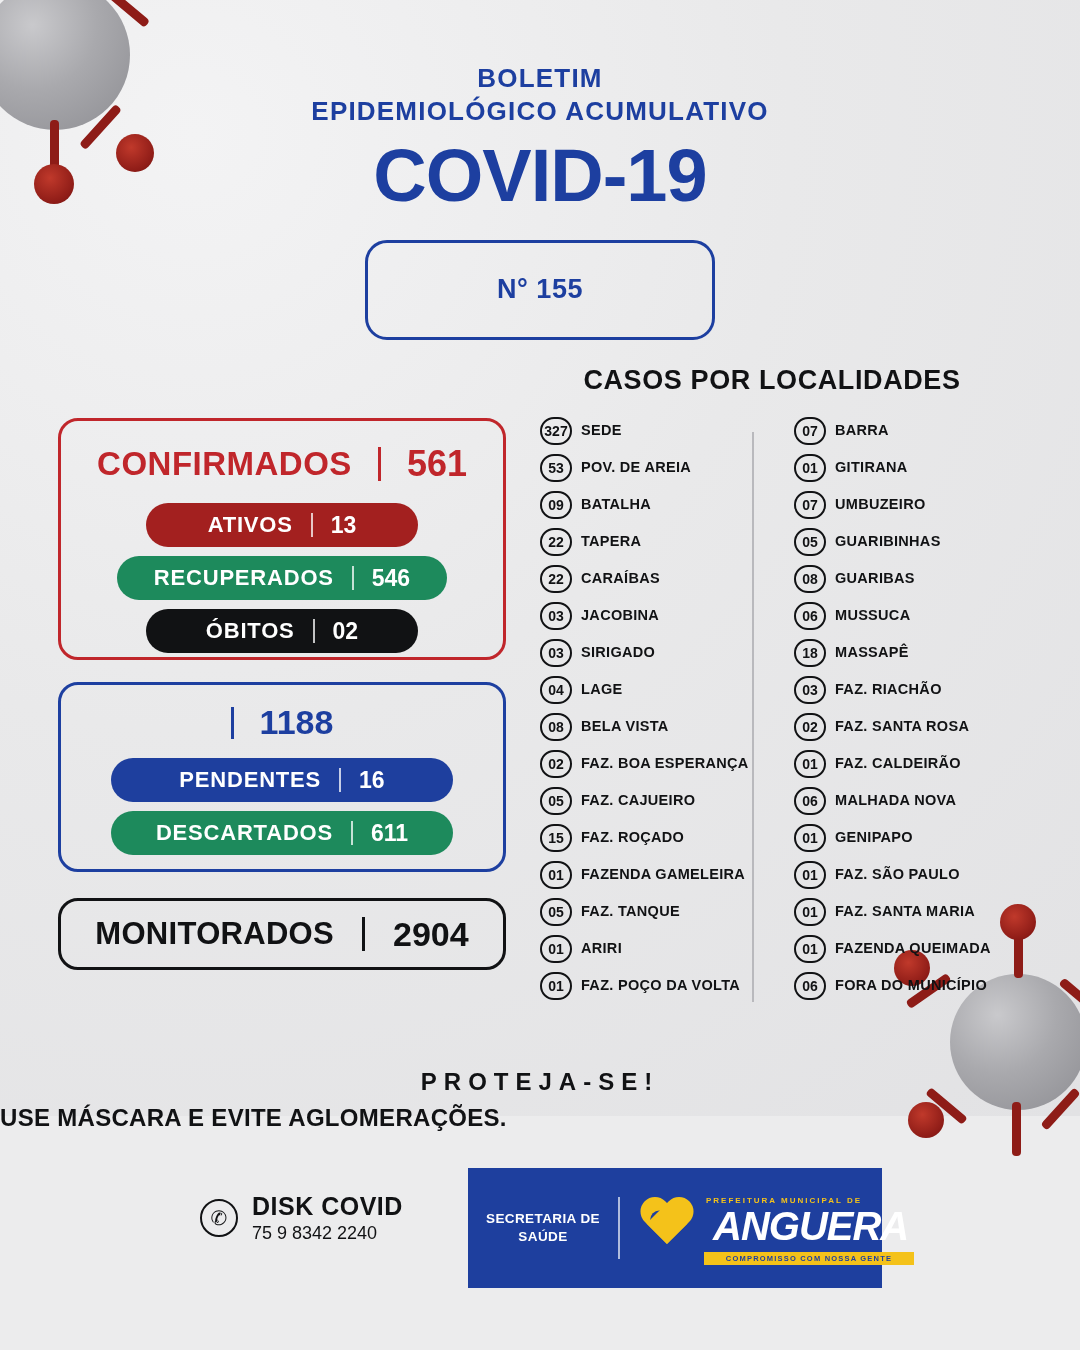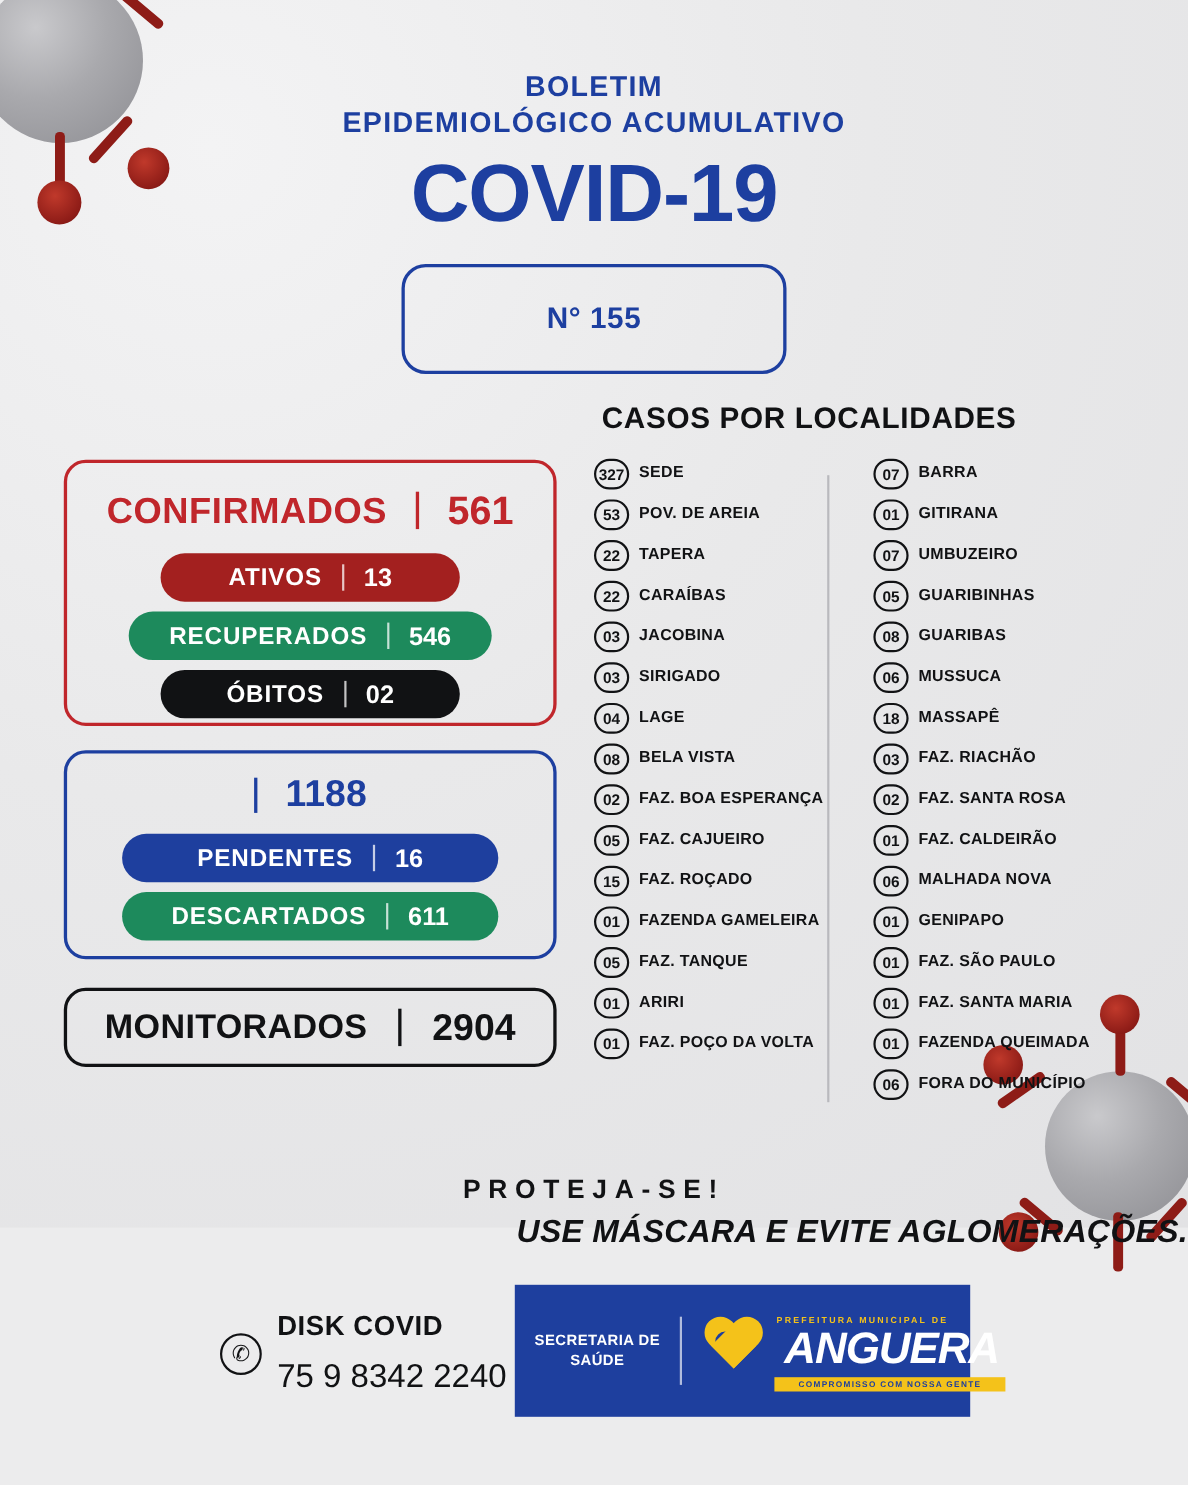--- a/index.html
+++ b/index.html
@@ -90,22 +90,22 @@
     position: absolute; left: 58px; top: 898px; width: 448px; height: 72px;
     border: 3px solid #111214; border-radius: 20px;
     display: flex; align-items: center; justify-content: center; gap: 28px;
   }
   .panel-monit .title { font-size: 31px; font-weight: bold; color: #111214; letter-spacing: 0.3px;}
   .panel-monit .vbar { width: 3px; height: 34px; background: #111214; }
   .panel-monit .value { font-size: 34px; font-weight: bold; color: #111214; }
 
   
   .loc-title {
-    position: absolute; left: 547px; top: 365px; width: 500px;
-    text-align: left; font-size: 27px; font-weight: bold;
+    position: absolute; left: 522px; top: 365px; width: 500px;
+    text-align: center; font-size: 27px; font-weight: bold;
     color: #111214; letter-spacing: 0.6px;
   }
   .loc-wrap {
     position: absolute; left: 540px; top: 412px; width: 510px;
     display: flex; gap: 0;
   }
   .loc-col { width: 232px; }
   .loc-col.right { margin-left: 22px; }
   .loc-divider {
     position: absolute; left: 752px; top: 432px;
@@ -126,34 +126,34 @@
     font-size: 14.5px; font-weight: bold; color: #111214;
     letter-spacing: 0.3px; line-height: 1.08;
   }
 
   
   .proteja {
     position: absolute; left: 0; top: 1068px; width: 100%; text-align: center;
     font-size: 24px; font-weight: bold; color: #111214; letter-spacing: 7px;
   }
   .proteja-sub {
-    position: absolute; left: 0; top: 1104px; width: 100%; text-align: right;
-    font-size: 29px; font-weight: bold; color: #111214; letter-spacing: 0.3px; font-style: italic;
+    position: absolute; left: 0; top: 1104px; width: 100%; text-align: left;
+    font-size: 24px; font-weight: bold; color: #111214; letter-spacing: 0.3px;
   }
   .disk {
     position: absolute; left: 200px; top: 1192px;
     display: flex; align-items: center; gap: 14px;
   }
   .wa-icon {
     width: 38px; height: 38px; border-radius: 50%;
     border: 2.5px solid #111214; display: flex; align-items: center;
     justify-content: center; font-size: 20px; color: #111214;
   }
   .disk-text .t1 { font-size: 25px; font-weight: bold; color: #111214; letter-spacing: 0.5px;}
-  .disk-text .t2 { font-size: 30px; color: #111214; margin-top: 14px; }
+  .disk-text .t2 { font-size: 18px; color: #111214; margin-top: 2px; }
 
   .logo-box {
     position: absolute; left: 468px; top: 1168px; width: 414px; height: 120px;
     background: #1e3f9e; display: flex; align-items: center;
   }
   .logo-left {
     width: 150px; text-align: center; color: #fff;
     font-size: 13.5px; font-weight: bold; line-height: 1.3; letter-spacing: .4px;
   }
   .logo-vsep { width: 2px; height: 62px; background: rgba(255,255,255,.65); }
@@ -287,20 +287,24 @@
     <div class="loc-col left" id="col-left">
         <div class="loc-item">
           <div class="loc-badge">327</div>
           <div class="loc-name">SEDE</div>
         </div>
         <div class="loc-item">
           <div class="loc-badge">53</div>
           <div class="loc-name">POV. DE AREIA</div>
         </div>
         <div class="loc-item">
+          <div class="loc-badge">09</div>
+          <div class="loc-name">BATALHA</div>
+        </div>
+        <div class="loc-item">
           <div class="loc-badge">22</div>
           <div class="loc-name">TAPERA</div>
         </div>
         <div class="loc-item">
           <div class="loc-badge">22</div>
           <div class="loc-name">CARAÍBAS</div>
         </div>
         <div class="loc-item">
           <div class="loc-badge">03</div>
           <div class="loc-name">JACOBINA</div>

